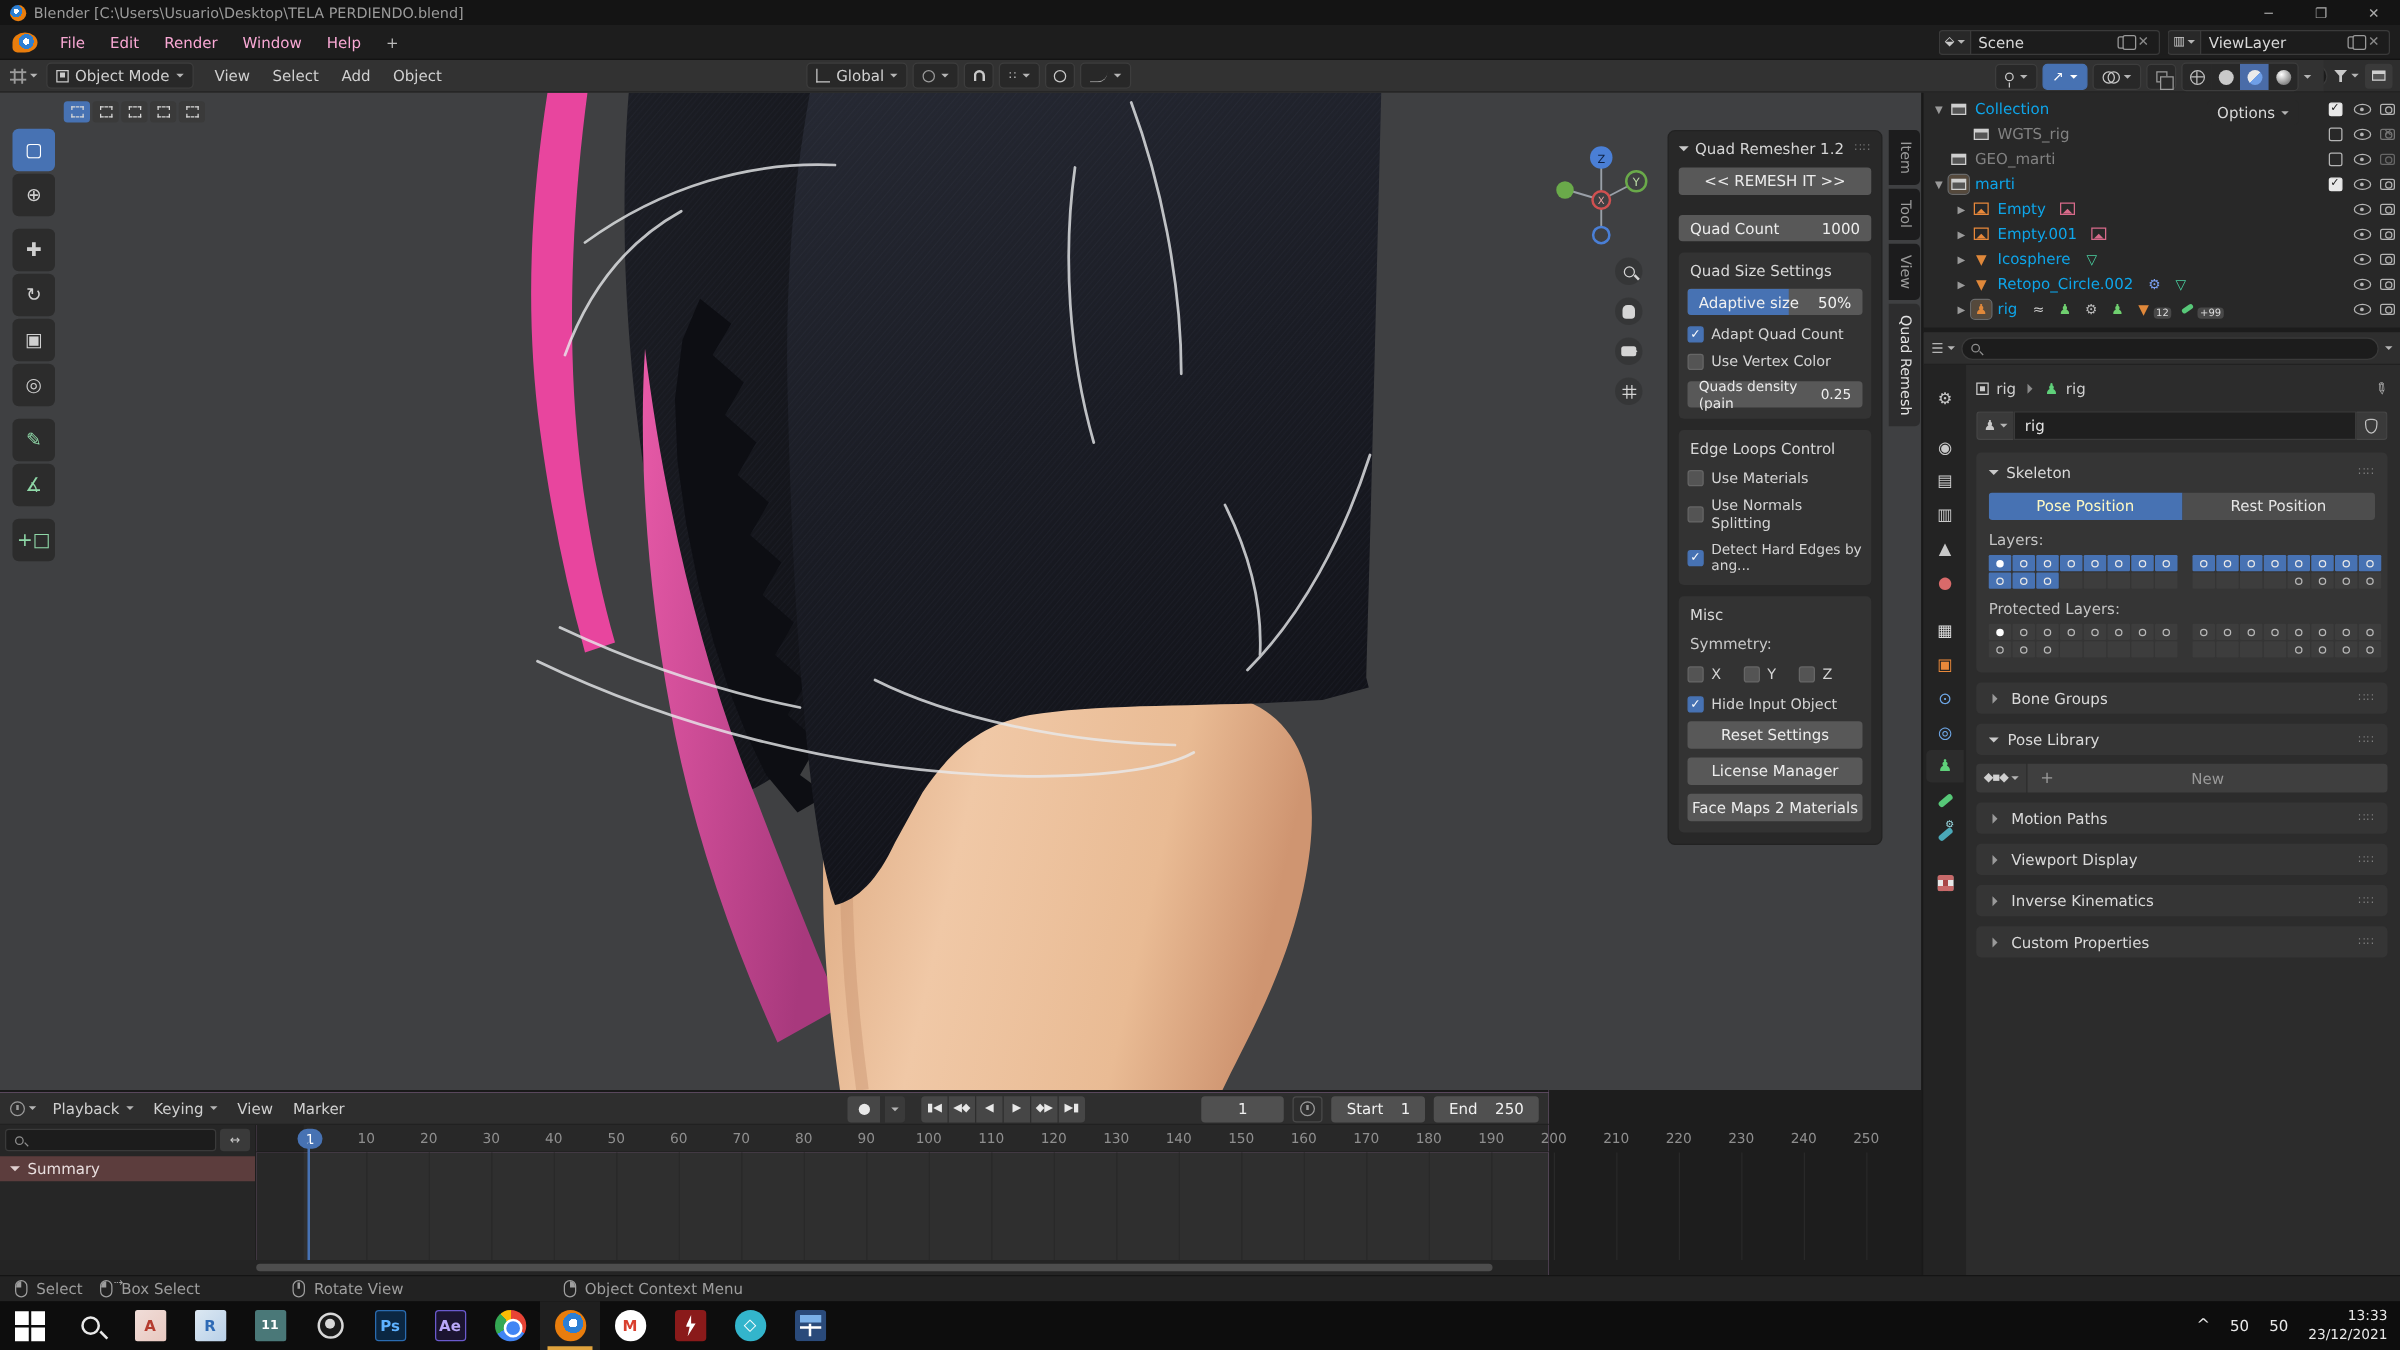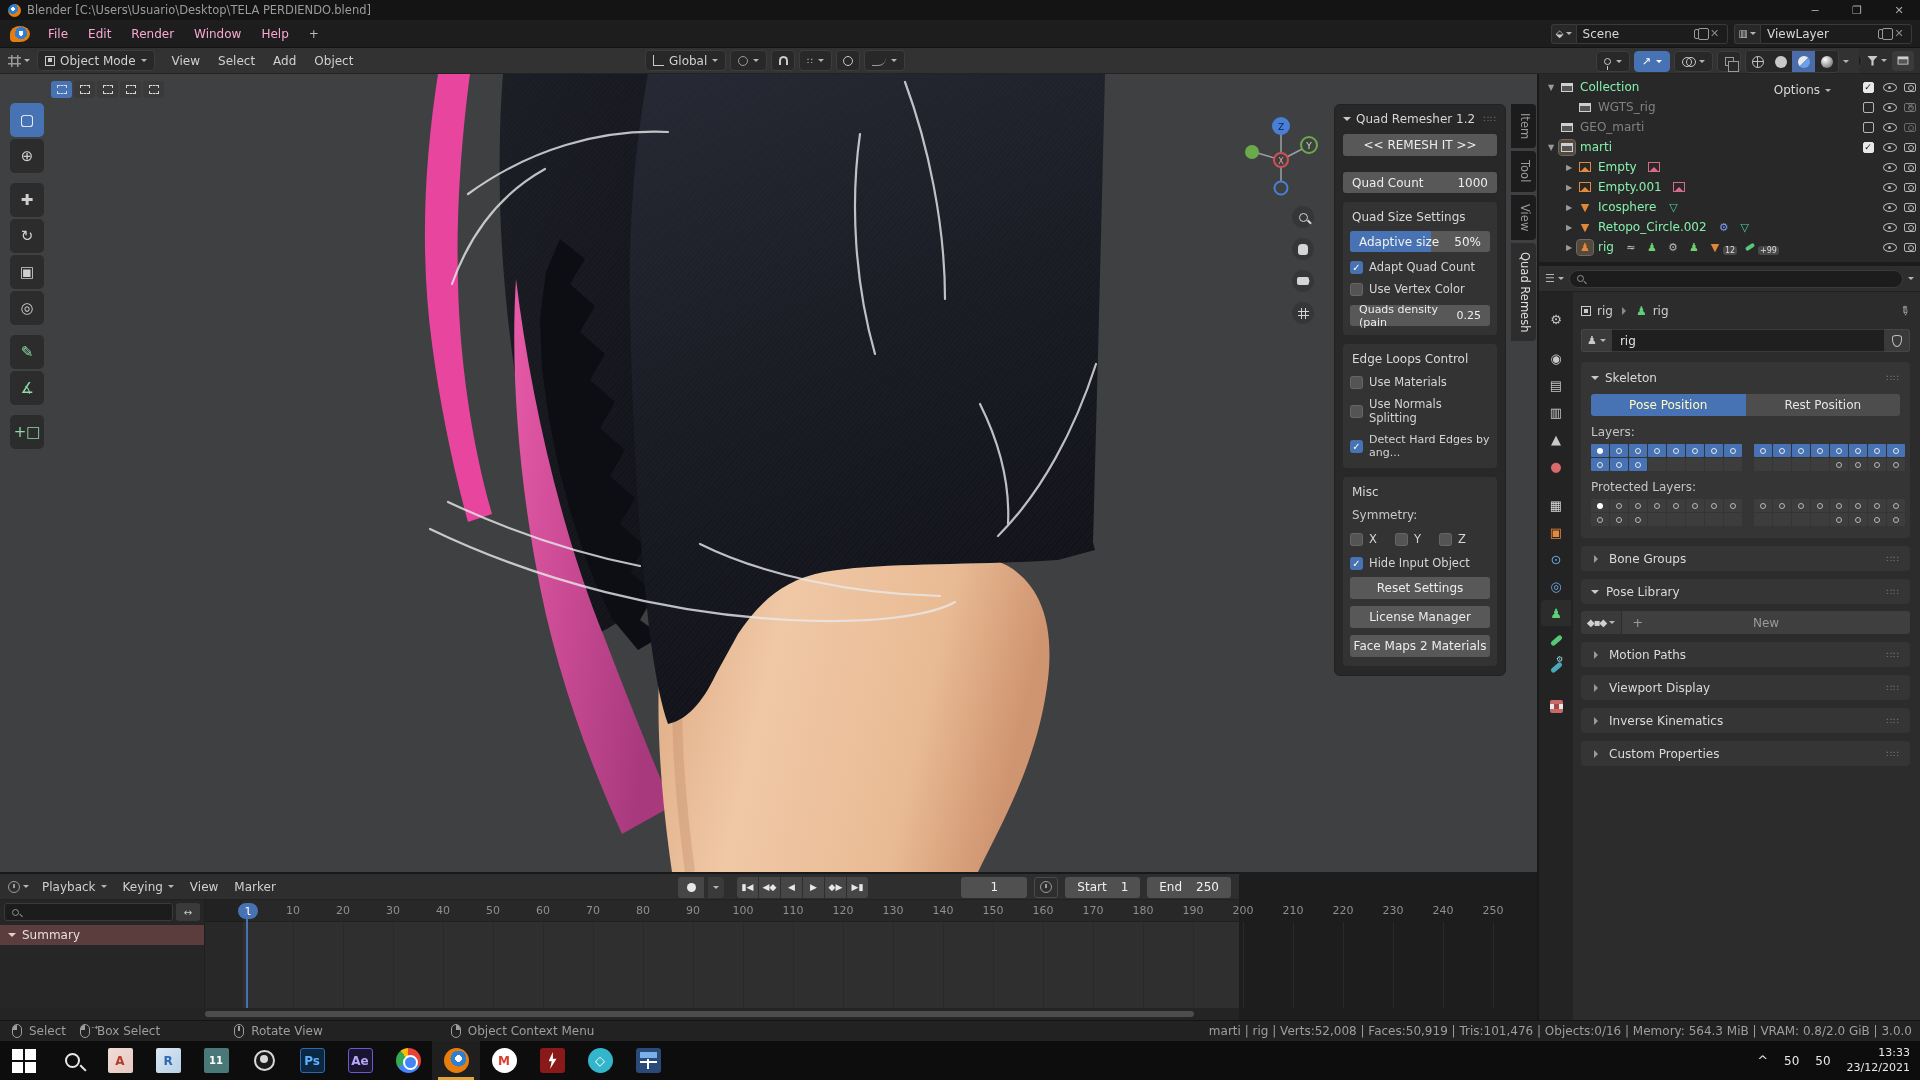--- a/index.html
+++ b/index.html
@@ -168,21 +168,21 @@
     flex:1; display:flex; align-items:center; padding:0 7px; gap:5px; color:#888; }
   .mag-sm { width:7px; height:7px; border:1.4px solid #909090; border-radius:50%; position:relative; flex:none; }
   .mag-sm::after { content:""; position:absolute; left:5.5px; top:5.5px; width:4px; height:1.4px;
     background:#909090; transform:rotate(45deg); }
   .funnel { width:11px; height:10px; background:#c9c9c9;
     clip-path:polygon(0 0,100% 0,60% 50%,60% 100%,40% 100%,40% 50%); }
   .newcoll-btn { width:22px; height:20px; background:#3a3a3a; border-radius:3px; display:flex;
     align-items:center; justify-content:center; }
   .ol-rows { padding-top:3px; }
   .ol-row { height:20px; display:flex; align-items:center; padding-left:6px; position:relative; }
-  .ol-row .lbl { margin-left:5px; color:#86efac; }
+  .ol-row .lbl { margin-left:5px; color:#0ea5e9; }
   .ol-row.dim .lbl { color:#828282; }
   .ol-exp { width:12px; text-align:center; color:#9a9a9a; font-size:8px; flex:none; }
   .oi { width:16px; height:15px; display:flex; align-items:center; justify-content:center;
     font-size:11px; flex:none; margin-left:2px; border-radius:3px; }
   .oi.hl { background:#55493c; outline:1px solid #6a6a6a; }
   .coll-box { width:12px; height:9px; background:#555; border:1px solid #cfcfcf; border-top-width:3px; }
   .img-frame { width:12px; height:10px; border:1px solid #e8883a; position:relative; overflow:hidden; }
   .img-frame::after { content:""; position:absolute; left:1px; bottom:0; width:0; height:0;
     border:4px solid transparent; border-bottom:4px solid #e8883a; }
   .img-frame.pink { border-color:#d86a8a; } .img-frame.pink::after { border-bottom-color:#d86a8a; }
@@ -1285,21 +1285,20 @@
       </span>
       <span class="sb-hint" style="margin-left: 74px;">
         <span class="mouse-ico m"></span>
         <span>Rotate View</span>
       </span>
       <span class="sb-hint" style="margin-left: 128px;">
         <span class="mouse-ico r"></span>
         <span>Object Context Menu</span>
       </span>
     </div>
-  <span id="sb-stats">marti | rig | Verts:52,008 | Faces:50,919 | Tris:101,476 | Objects:0/16 | Memory: 564.3 MiB | VRAM: 0.8/2.0 GiB | 3.0.0</span>
 </div>
 
 <div id="taskbar">
   <div id="tb-items" style="display:flex">
       <div class="tb-slot">
         <span class="tk tk-start"></span>
       </div>
       <div class="tb-slot">
         <span class="tk tk-search"></span>
       </div>

